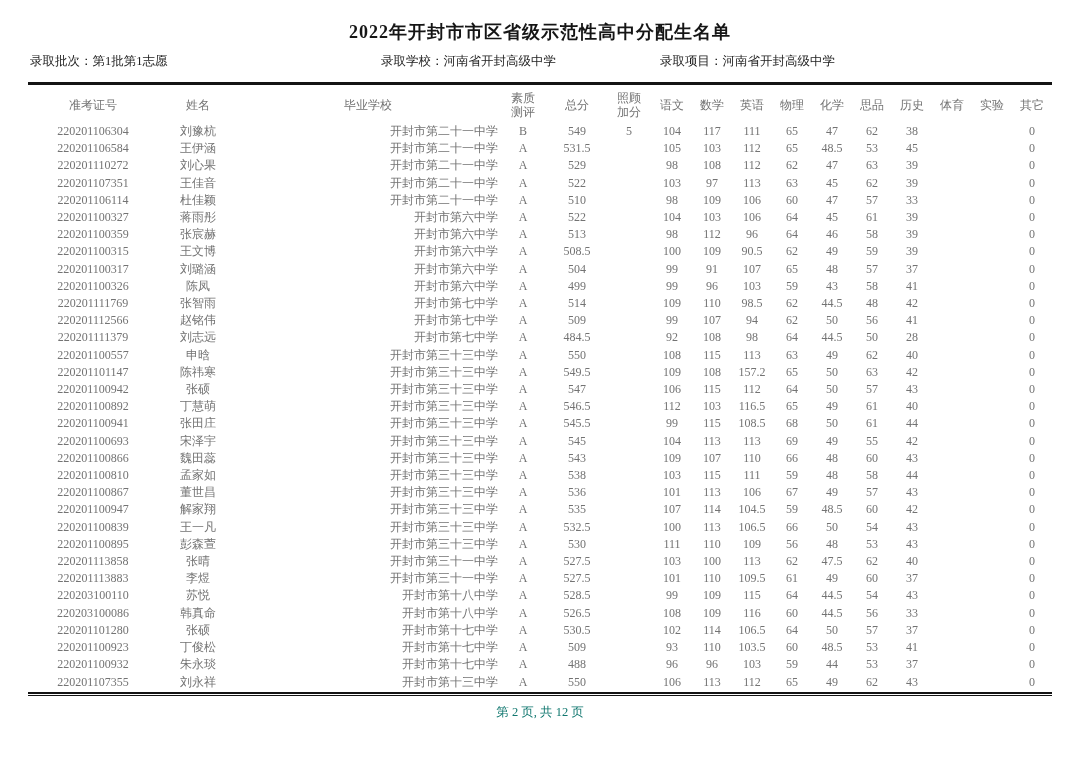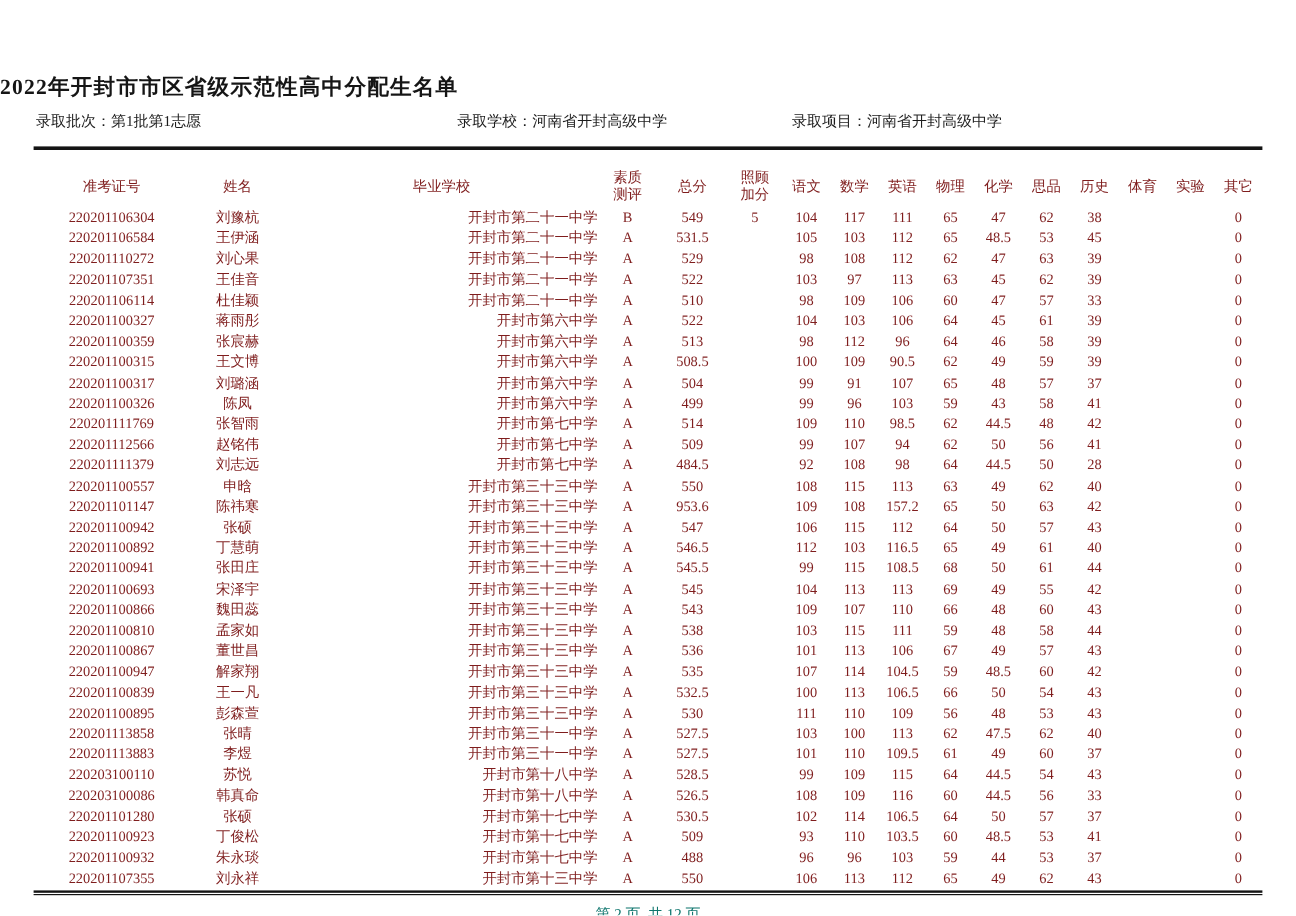--- a/index.html
+++ b/index.html
@@ -6,50 +6,50 @@
   .page {
     position: relative;
     width: 1080px;
     height: 763px;
     background: #ffffff;
     color: #1c1c1c;
     font-family: "Liberation Serif", "DejaVu Serif", serif;
     overflow: hidden;
   }
   .doc-title {
+    text-align: center;
     padding-top: 20px;
     font-size: 18px;
     font-weight: 700;
     letter-spacing: 1px;
     color: #151515;
-    margin-top: 40px;
   }
   .meta-row {
     position: relative;
     height: 22px;
     margin-top: 9px;
     font-size: 12.5px;
     font-family: Liberation Serif, serif;
   }
   .meta-item { position: absolute; top: 0; white-space: nowrap; }
   .meta-batch   { left: 30px; }
   .meta-school  { left: 345px; margin-left: 36px; }
   .meta-project { left: 660px; }
   .rule-thick {
     margin: 7px 28px 0 28px;
     height: 3px;
     background: #141414;
   }
   table.score-table {
-    margin: 12px 28px 0 28px;
+    margin: 2px 28px 0 28px;
     width: 1024px;
     border-collapse: collapse;
     table-layout: fixed;
     font-size: 12px;
-    color: #7f1d1d;
+    color: #737373;
   }
   table.score-table th {
     font-weight: 400;
     height: 36px;
     vertical-align: middle;
     text-align: center;
     white-space: pre-line;
     line-height: 14px;
     padding: 0;
   }
@@ -386,21 +386,21 @@
           <td>40</td>
           <td></td>
           <td></td>
           <td>0</td>
         </tr>
         <tr>
           <td>220201101147</td>
           <td>陈祎寒</td>
           <td class="school">开封市第三十三中学</td>
           <td>A</td>
-          <td>953.6</td>
+          <td>549.5</td>
           <td></td>
           <td>109</td>
           <td>108</td>
           <td>157.2</td>
           <td>65</td>
           <td>50</td>
           <td>63</td>
           <td>42</td>
           <td></td>
           <td></td>

